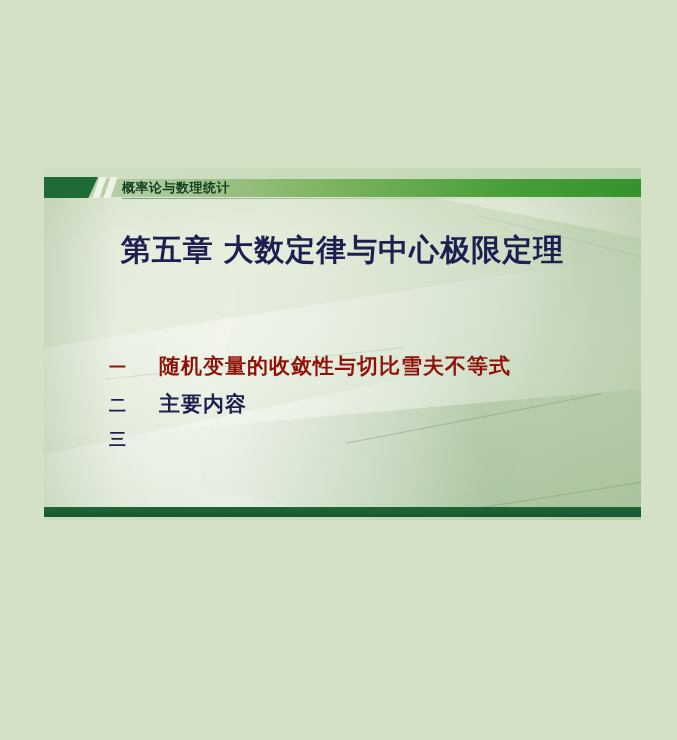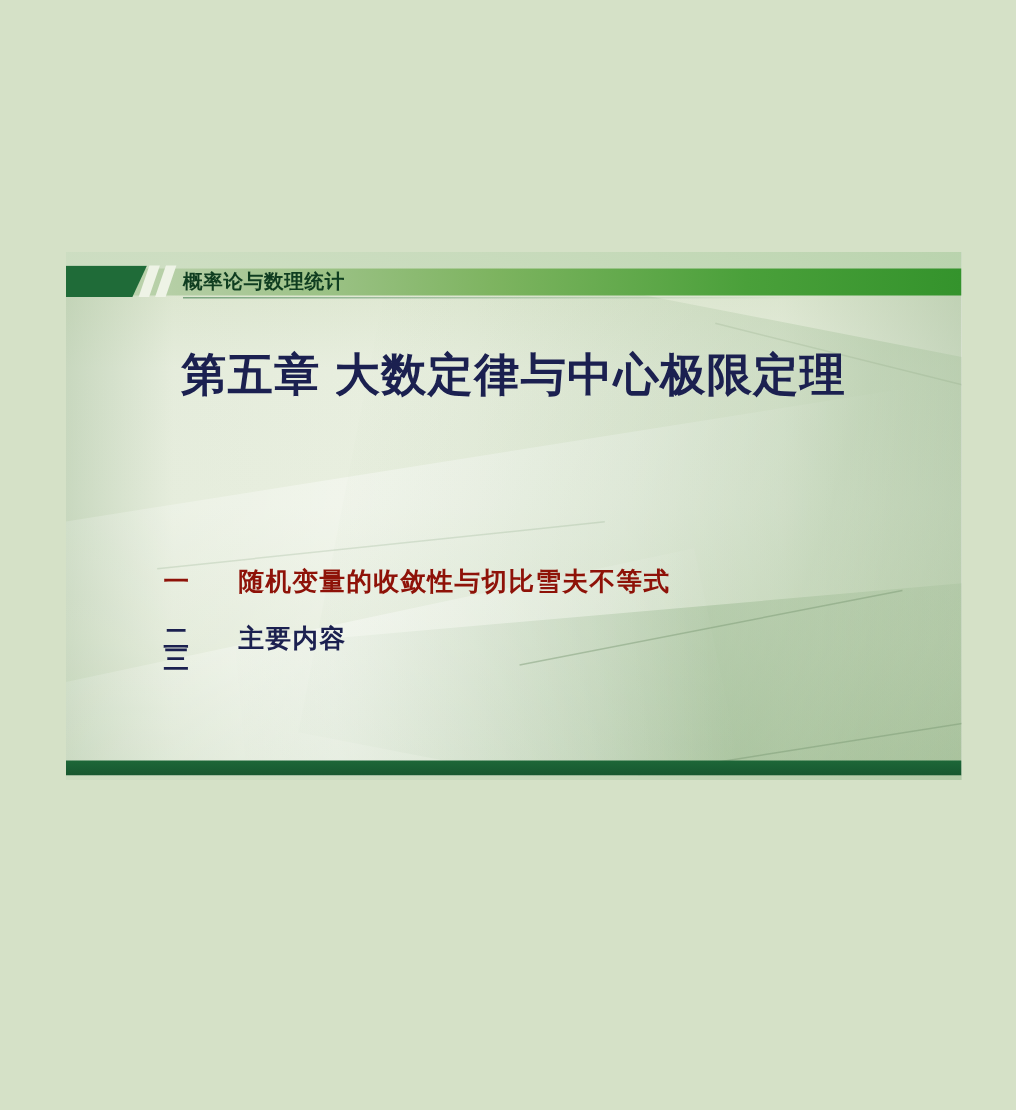--- a/index.html
+++ b/index.html
@@ -210,24 +210,23 @@
     white-space: nowrap;
   }
   .agenda-num {
     width: 50px;
     flex: 0 0 50px;
     font-size: 17px;
     font-weight: bold;
     letter-spacing: 1px;
   }
   .agenda-text {
-    font-size: 17px;
-    font-weight: bold;
-    letter-spacing: 1px;
-    margin-top: 24px;
+    font-size: 21px;
+    font-weight: bold;
+    letter-spacing: 1px;
   }
   .item-navy .agenda-num,
   .item-navy .agenda-text { color: #1b2050; }
   .item-red .agenda-num,
   .item-red .agenda-text { color: #8e1208; }
 
   
   .footer-bar {
     position: absolute;
     left: 0;

